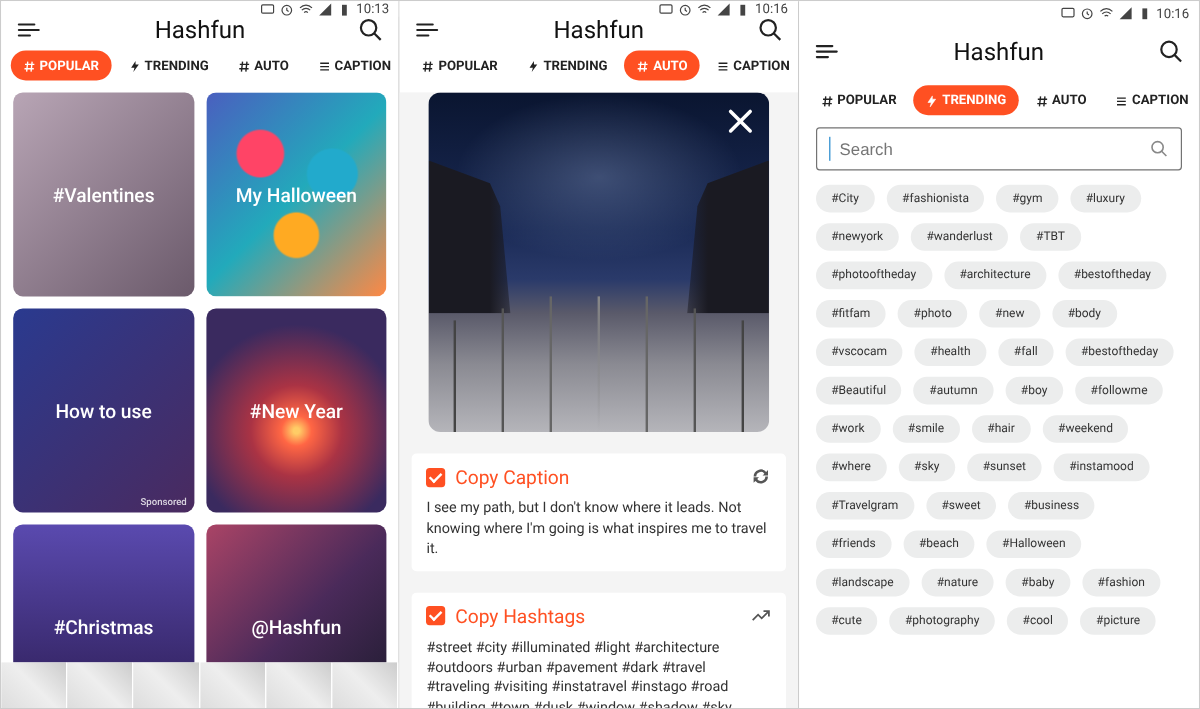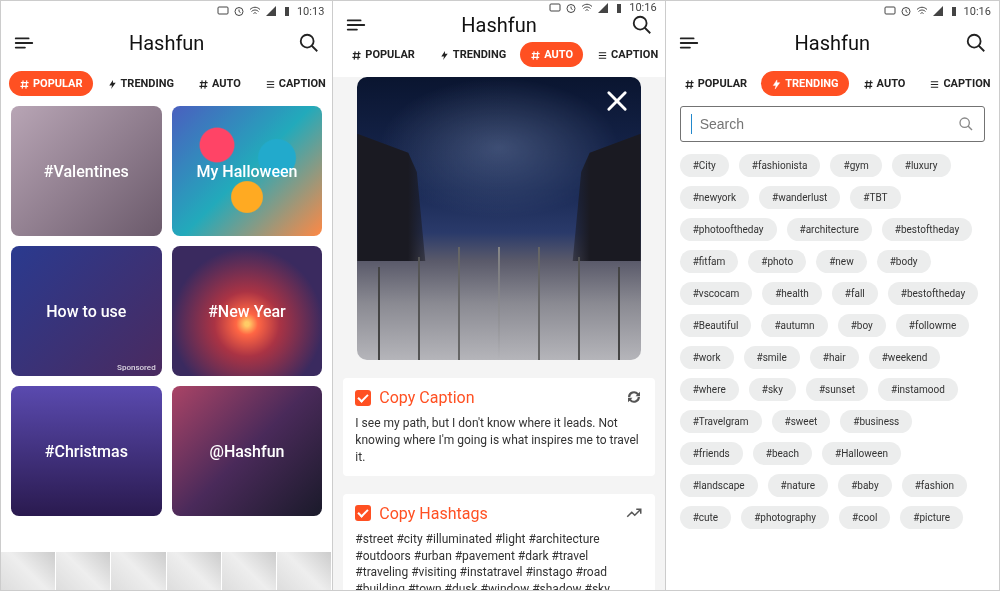--- a/index.html
+++ b/index.html
@@ -17,21 +17,21 @@
   .search-icn { position: absolute; right: 12px; width: 22px; height: 22px; }
 
   .tabs { display: flex; padding: 6px 8px 10px; gap: 4px; }
   .tab { display: flex; align-items: flex-end; gap: 3px; padding: 6px 10px; border-radius: 16px; font-size: 11px; font-weight: 700; color: #222; cursor: pointer; }
   .tab .ticn { width: 11px; height: 11px; }
   .tab.active { background: #ff5022; color: #fff; }
   .tab.active .ticn { fill: #fff; stroke: #fff; }
 
   
   .grid { padding: 0 10px; display: grid; grid-template-columns: 1fr 1fr; gap: 10px; }
-  .card { height: 130px; border-radius: 8px; position: relative; overflow: hidden; display: flex; align-items: center; justify-content: center; color: #fff; font-size: 16px; font-weight: 500; text-align: center; cursor: pointer; }
+  .card { height: 170px; border-radius: 8px; position: relative; overflow: hidden; display: flex; align-items: center; justify-content: center; color: #fff; font-size: 16px; font-weight: 500; text-align: center; cursor: pointer; }
   .card .sponsored { position: absolute; bottom: 4px; right: 6px; font-size: 8px; opacity: 0.8; }
   .card1 { background: linear-gradient(135deg,#b8a5b5,#6b5a6b); }
   .card2 { background: radial-gradient(circle at 30% 30%, #ff4466 12%, transparent 13%), radial-gradient(circle at 70% 40%, #22aacc 14%, transparent 15%), radial-gradient(circle at 50% 70%, #ffaa22 13%, transparent 14%), linear-gradient(135deg,#4a5fbf 0%, #22aabb 50%, #ff8844 100%); }
   .card3 { background: linear-gradient(135deg,#2a3a8f,#4a2a5f); }
   .card4 { background: radial-gradient(circle at 50% 60%, #ffcc66 2%, #ff6644 10%, #aa3344 30%, #3a2a5f 70%); }
   .card5 { background: linear-gradient(180deg,#5a4aaf,#2a1a4f); }
   .card6 { background: linear-gradient(135deg,#aa4466,#4a2a5a,#1a1a2a); }
   .adrow { position: absolute; bottom: 0; left: 0; right: 0; height: 38px; background: #fff; display: flex; }
   .adrow .ad { flex: 1; background: linear-gradient(45deg,#ddd,#eee,#ccc); border-right:1px solid #fff; }
 

